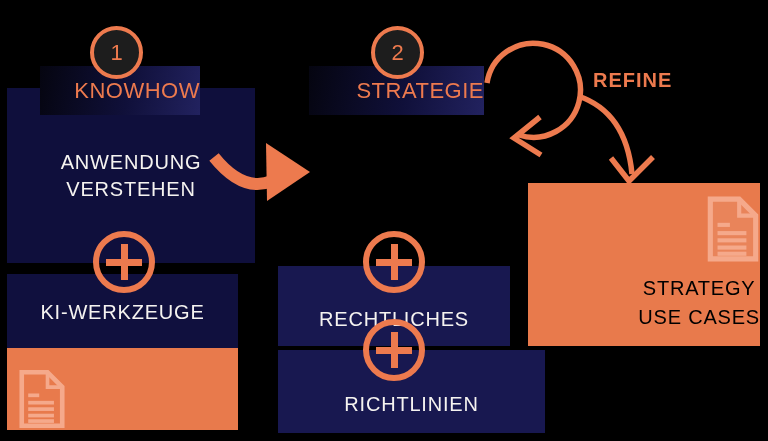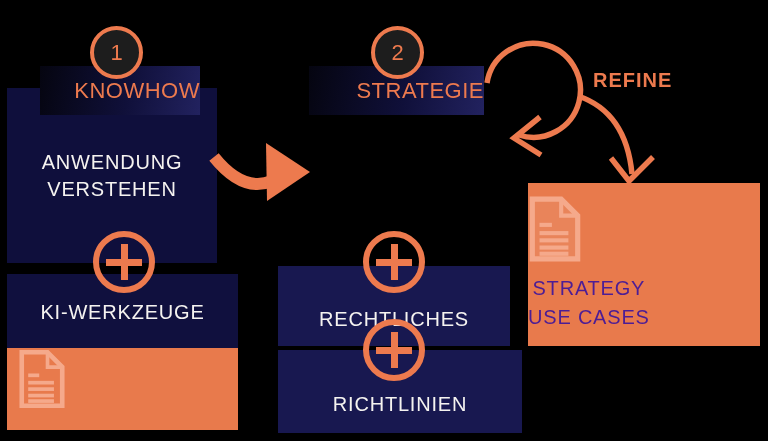--- a/index.html
+++ b/index.html
@@ -23,30 +23,30 @@
   }
   .tab1{left:40px;width:160px;}
   .tab2{left:309px;width:175px;}
   
   .box{
     position:absolute;display:flex;align-items:center;justify-content:center;
     text-align:center;color:#F5F3F0;font-size:20px;line-height:27px;
     letter-spacing:.8px;z-index:1;
   }
   .box span{white-space:pre-line;}
-  .b1a{left:7px;top:88px;width:210px;height:175px;background:#0F0F3C;}
+  .b1a{left:7px;top:88px;width:248px;height:175px;background:#0F0F3C;}
   .b1b{left:7px;top:274px;width:231px;height:77px;background:#10103E;}
   .b2a{left:278px;top:88px;width:232px;height:175px;background:#1A1A52;}
   .b2b{left:278px;top:266px;width:232px;height:80px;background:#181850;}
-  .b2c{left:278px;top:350px;width:244px;height:83px;background:#181850;}
+  .b2c{left:278px;top:350px;width:267px;height:83px;background:#181850;}
   .b2b span,.b2c span{margin-top:26px;}
   
   .docbox{
-    position:absolute;background:#E87A4C;color:#4c1d95;z-index:1;
-    display:flex;align-items:flex-start;
+    position:absolute;background:#E87A4C;color:#000000;z-index:1;
+    display:flex;align-items:flex-end;
   }
   .living{left:7px;top:348px;width:231px;height:82px;padding-left:12px;
     box-sizing:border-box;gap:17px;font-size:20px;letter-spacing:.8px;}
   .usecases{left:528px;top:183px;width:232px;height:163px;flex-direction:column;
     justify-content:flex-start;padding-top:13px;box-sizing:border-box;
     font-size:20px;line-height:29px;letter-spacing:.8px;text-align:center;}
   .usecases .label{white-space:pre-line;margin-top:12px;}
   
   .plus{
     position:absolute;width:50px;height:50px;border:6px solid #ED7A4E;

